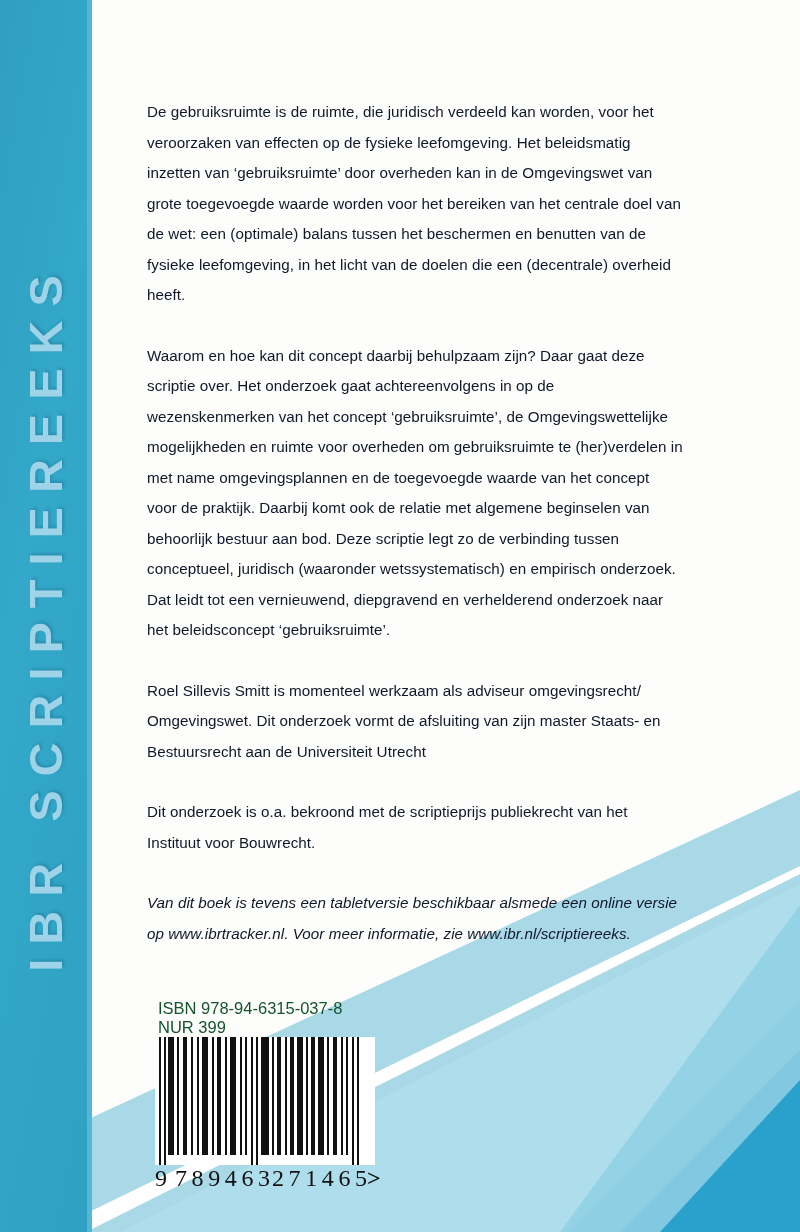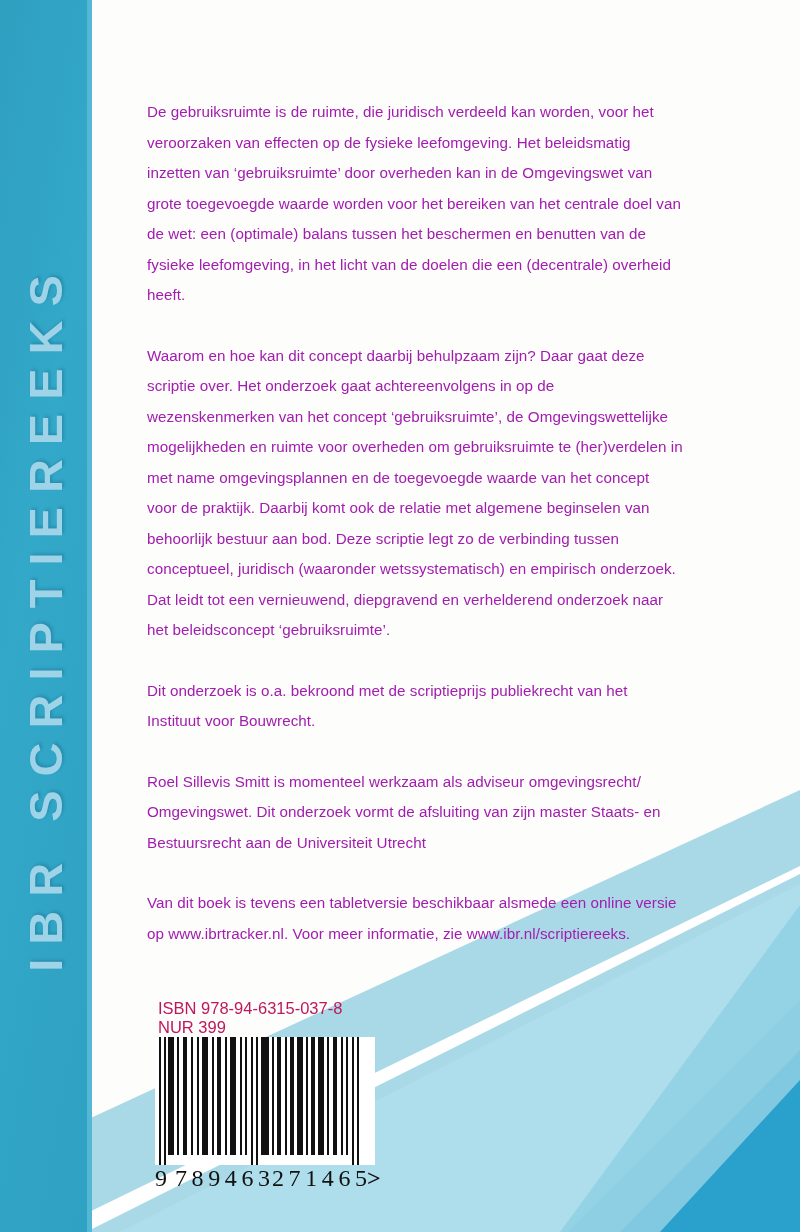--- a/index.html
+++ b/index.html
@@ -76,39 +76,39 @@
     position: absolute;
     left: 147px;
     top: 97px;
     width: 536px;
     z-index: 10;
   }
   .para {
     font-family: "Liberation Sans", sans-serif;
     font-size: 15.2px;
     line-height: 30.5px;
-    color: #a21caf;
+    color: #0f172a;
     margin: 0 0 30px 0;
     text-align: left;
     letter-spacing: 0.05px;
   }
-  .para:last-child { margin-bottom: 15px; }
+  .para:last-child { margin-bottom: 15px; font-style: italic; }
 
   
   .isbn-block {
     position: absolute;
     left: 158px;
     top: 999px;
     z-index: 10;
   }
   .isbn-line {
     font-family: "Liberation Sans", sans-serif;
     font-size: 16.5px;
     line-height: 19px;
-    color: #be185d;
+    color: #14532d;
     white-space: nowrap;
   }
 
   .barcode-area {
     position: absolute;
     left: 155px;
     top: 1037px;
     width: 220px;
     z-index: 10;
   }
@@ -156,22 +156,22 @@
 
   <div class="series-band"></div>
   <div class="series-band-edge"></div>
   <div class="series-text-wrap">
     <div class="series-text">IBR SCRIPTIEREEKS</div>
   </div>
 
   <div class="content">
     <p class="para">De gebruiksruimte is de ruimte, die juridisch verdeeld kan worden, voor het veroorzaken van effecten op de fysieke leefomgeving. Het beleidsmatig inzetten van ‘gebruiksruimte’ door overheden kan in de Omgevingswet van grote toegevoegde waarde worden voor het bereiken van het centrale doel van de wet: een (optimale) balans tussen het beschermen en benutten van de fysieke leefomgeving, in het licht van de doelen die een (decentrale) overheid heeft.</p>
     <p class="para">Waarom en hoe kan dit concept daarbij behulpzaam zijn? Daar gaat deze scriptie over. Het onderzoek gaat achtereenvolgens in op de wezenskenmerken van het concept ‘gebruiksruimte’, de Omgevingswettelijke mogelijkheden en ruimte voor overheden om gebruiksruimte te (her)verdelen in met name omgevingsplannen en de toegevoegde waarde van het concept voor de praktijk. Daarbij komt ook de relatie met algemene beginselen van behoorlijk bestuur aan bod. Deze scriptie legt zo de verbinding tussen conceptueel, juridisch (waaronder wetssystematisch) en empirisch onderzoek. Dat leidt tot een vernieuwend, diepgravend en verhelderend onderzoek naar het beleidsconcept ‘gebruiksruimte’.</p>
+    <p class="para">Roel Sillevis Smitt is momenteel werkzaam als adviseur omgevingsrecht/ Omgevingswet. Dit onderzoek vormt de afsluiting van zijn master Staats- en Bestuursrecht aan de Universiteit Utrecht</p>
     <p class="para">Dit onderzoek is o.a. bekroond met de scriptieprijs publiekrecht van het Instituut voor Bouwrecht.</p>
-    <p class="para">Roel Sillevis Smitt is momenteel werkzaam als adviseur omgevingsrecht/ Omgevingswet. Dit onderzoek vormt de afsluiting van zijn master Staats- en Bestuursrecht aan de Universiteit Utrecht</p>
     <p class="para">Van dit boek is tevens een tabletversie beschikbaar alsmede een online versie op www.ibrtracker.nl. Voor meer informatie, zie www.ibr.nl/scriptiereeks.</p>
   </div>
 
   <div class="isbn-block">
     <div class="isbn-line">ISBN 978-94-6315-037-8</div>
     <div class="isbn-line">NUR 399</div>
   </div>
 
   <div class="barcode-area">
     <svg class="barcode-bars" width="220" height="128" viewBox="0 0 220 128">

